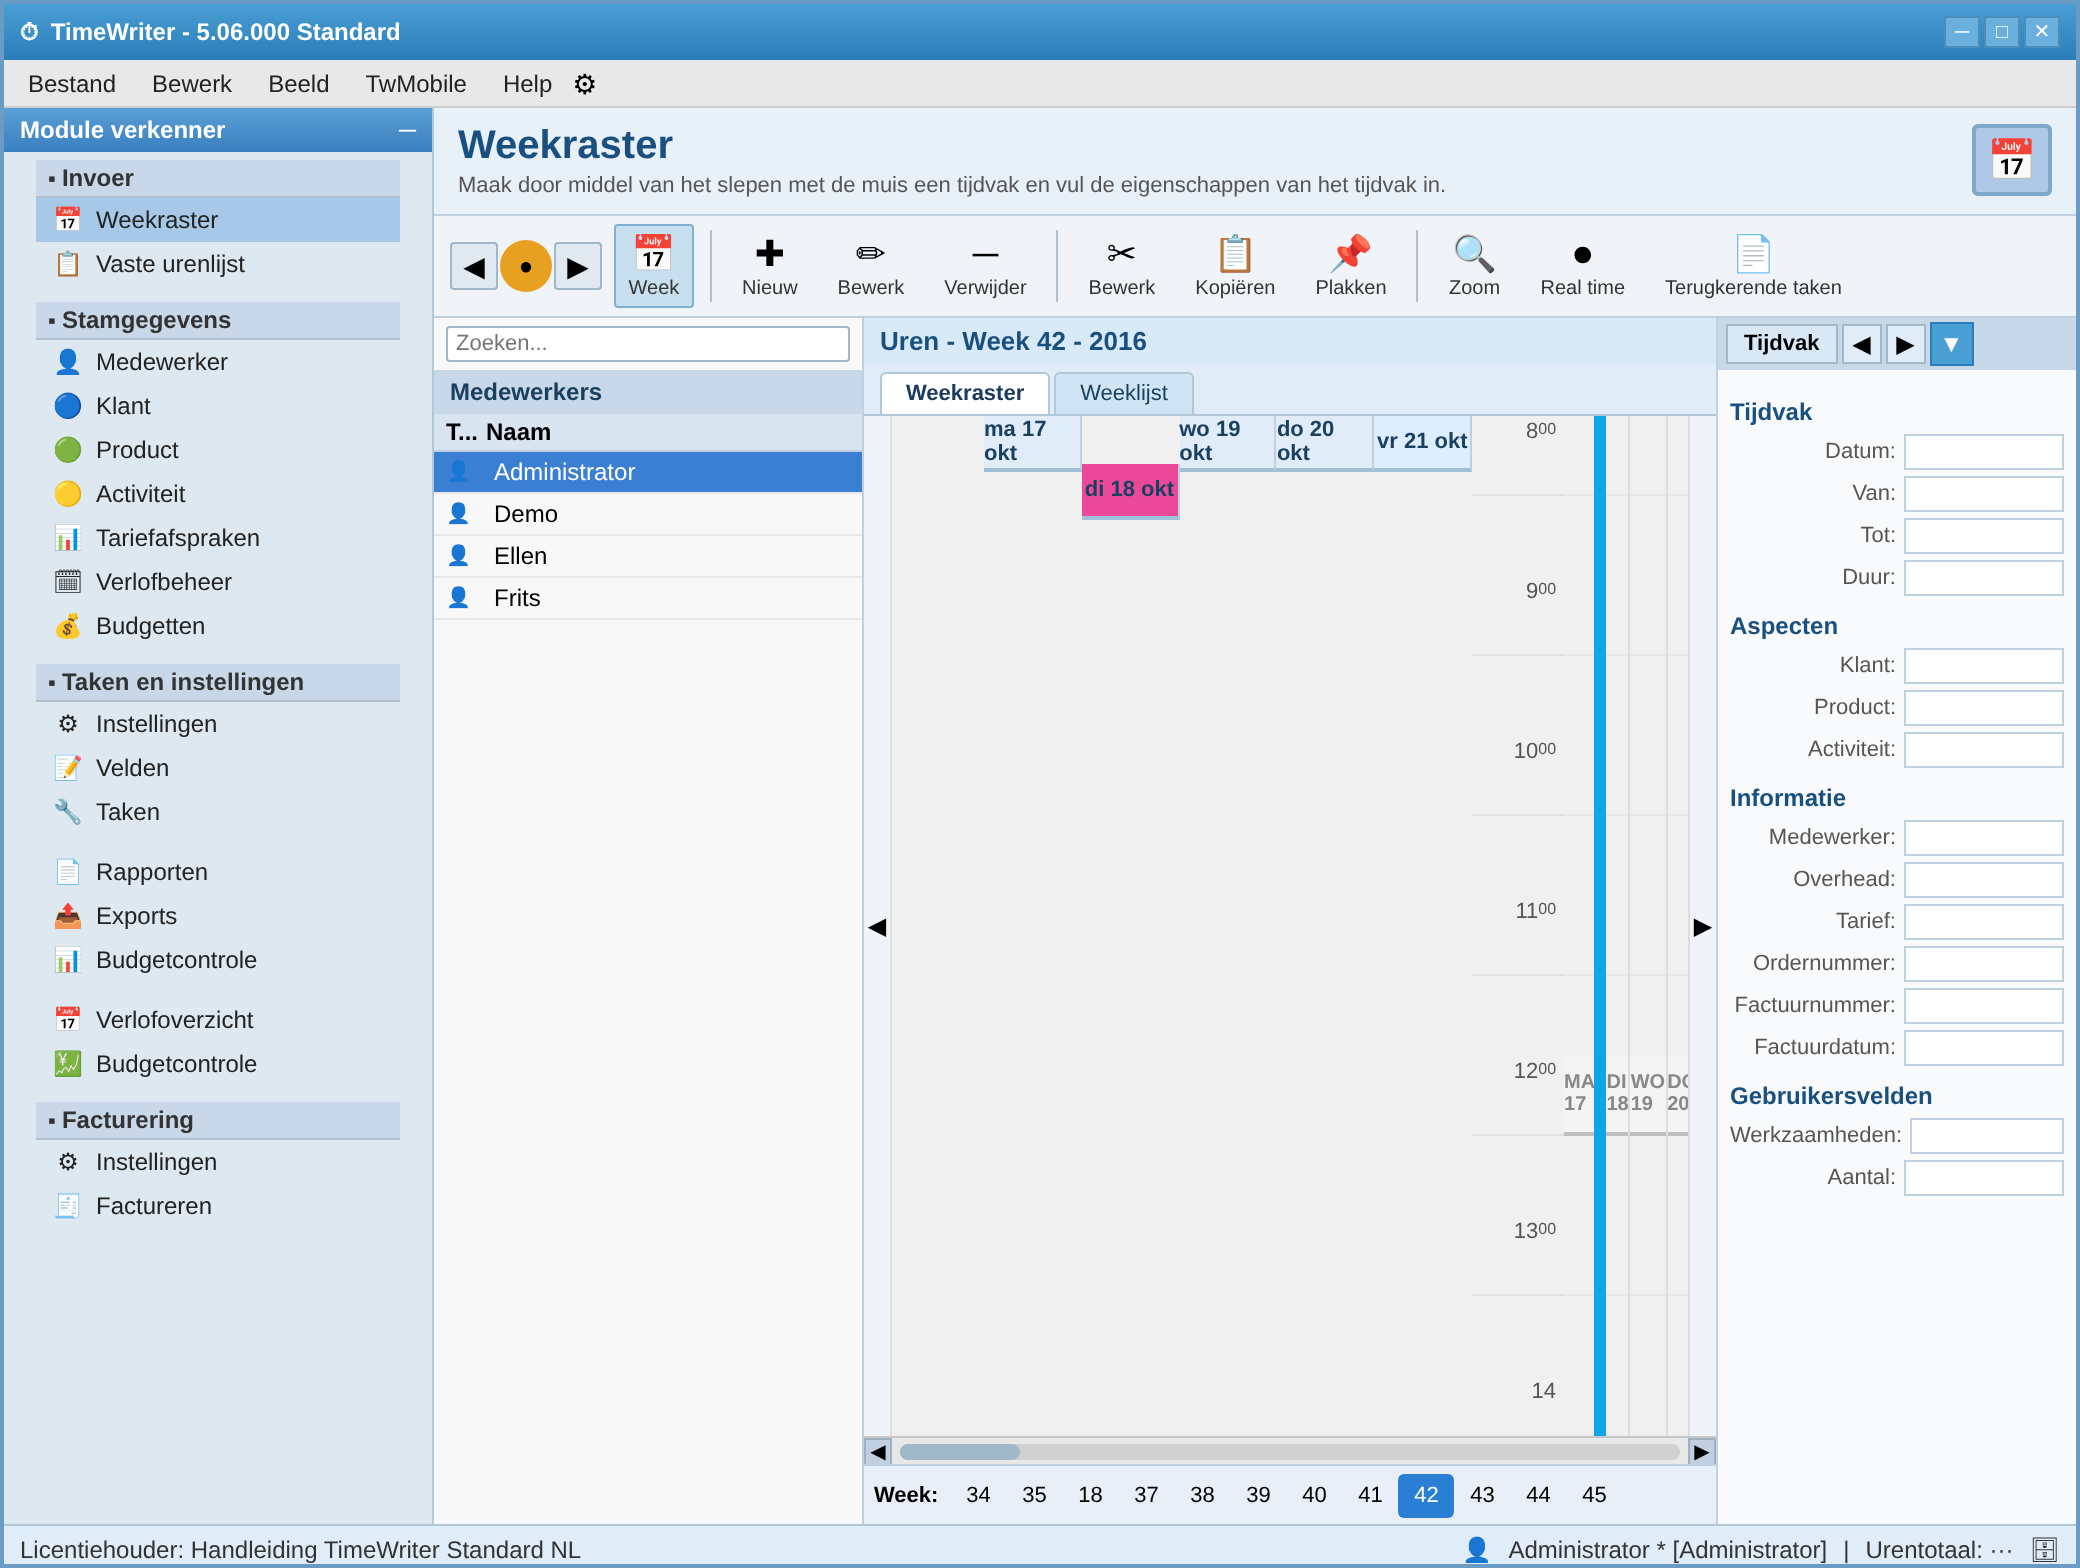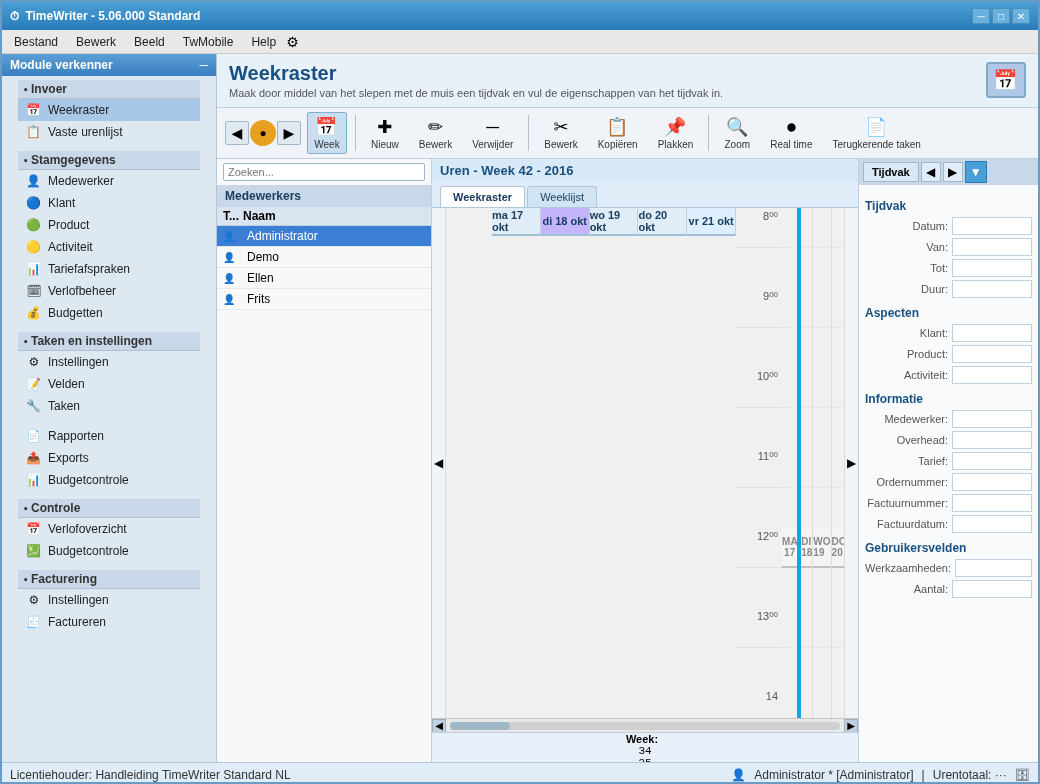--- a/index.html
+++ b/index.html
@@ -60,23 +60,23 @@
     .mw-col-name { flex: 1; }
 
     
     #calendar-area { flex: 1; display: flex; flex-direction: column; overflow: hidden; }
     #calendar-header { background: #d8eaf8; padding: 4px 8px; font-weight: bold; color: #1a5080; font-size: 13px; }
     #calendar-tabs { display: flex; background: #e0ecf8; border-bottom: 1px solid #b0c8d8; padding: 4px 8px 0; gap: 2px; }
     .cal-tab { padding: 4px 12px; cursor: pointer; border: 1px solid #b0c8d8; border-bottom: none; background: #d0e4f4; color: #1a4060; border-radius: 3px 3px 0 0; font-size: 11px; }
     .cal-tab.active { background: white; font-weight: bold; color: #1a3a60; }
     
     
-    #week-bar { height: 30px; background: #e8eff8; border-top: 1px solid #c0d0e0; display: flex; align-items: center; padding: 0 5px; gap: 0; overflow: hidden; flex-direction: column; }
+    #week-bar { height: 30px; background: #e8eff8; border-top: 1px solid #c0d0e0; display: flex; align-items: center; padding: 0 5px; gap: 0; overflow: hidden; }
     #week-label { font-weight: bold; margin-right: 6px; font-size: 11px; }
-    .week-num { width: 28px; height: 22px; display: flex; align-items: center; justify-content: center; font-size: 11px; cursor: pointer; border-radius: 2px; font-family: Liberation Mono, monospace; }
+    .week-num { width: 28px; height: 22px; display: flex; align-items: center; justify-content: center; font-size: 11px; cursor: pointer; border-radius: 2px; }
     .week-num.active { background: #2a7fd4; color: white; border-radius: 3px; }
     
     
     #tijdvak-panel { width: 180px; border-left: 1px solid #c0d0e0; background: #f8fafc; display: flex; flex-direction: column; overflow: hidden; }
     #tijdvak-header-row { background: #c8d8e8; display: flex; align-items: center; padding: 2px 4px; gap: 2px; }
     #tijdvak-tab { padding: 3px 8px; background: #d8e8f4; border: 1px solid #a0b8c8; cursor: pointer; font-size: 11px; font-weight: bold; }
     .panel-nav { width: 20px; height: 20px; background: #e0ecf8; border: 1px solid #a0b8c8; cursor: pointer; display: flex; align-items: center; justify-content: center; font-size: 12px; }
     .panel-arrow { width: 22px; height: 22px; background: #4a9fd4; border: 1px solid #2a7cb8; cursor: pointer; display: flex; align-items: center; justify-content: center; font-size: 12px; color: white; }
     #tijdvak-content { flex: 1; overflow-y: auto; padding: 6px; }
     .tijdvak-section-title { color: #1a5080; font-weight: bold; font-size: 12px; margin: 8px 0 4px; }
@@ -201,21 +201,20 @@
         <span class="sidebar-icon">📤</span>
         <span>Exports</span>
       </div>
       <div class="sidebar-item">
         <span class="sidebar-icon">📊</span>
         <span>Budgetcontrole</span>
       </div>
     </div>
 
     <div class="sidebar-section">
-      <div class="sidebar-section-title">▪ <span>Controle</span></div>
       <div class="sidebar-item">
         <span class="sidebar-icon">📅</span>
         <span>Verlofoverzicht</span>
       </div>
       <div class="sidebar-item">
         <span class="sidebar-icon">💹</span>
         <span>Budgetcontrole</span>
       </div>
     </div>
 
@@ -333,21 +332,21 @@
 
         <div style="flex:1;display:flex;flex-direction:column;overflow:hidden;position:relative;">
           <div style="display:flex;flex:1;overflow:hidden;">
 
             <div style="width:14px;background:#f0f4f8;display:flex;align-items:center;justify-content:center;cursor:pointer;border-right:1px solid #ddd;">◀</div>
 
             <div style="display:flex;flex-direction:row;flex:1;overflow:hidden;">
 
               <div style="display:flex;margin-left:46px;">
                 <div style="flex:1;height:28px;background:#e0ecf8;border-right:1px solid #c0d0e0;border-bottom:2px solid #a0c0d8;display:flex;align-items:center;justify-content:center;font-size:11px;font-weight:bold;color:#1a4060;">ma 17 okt</div>
-                <div style="flex:1;height:28px;background:#c4b5fd;border-right:1px solid #c0d0e0;border-bottom:2px solid #a0c0d8;display:flex;align-items:center;justify-content:center;font-size:11px;font-weight:bold;color:#1a4060;">di 18 okt</div>
+                <div style="flex:1;height:28px;background:#ec4899;border-right:1px solid #c0d0e0;border-bottom:2px solid #a0c0d8;display:flex;align-items:center;justify-content:center;font-size:11px;font-weight:bold;color:#1a4060;margin-top:24px;">di 18 okt</div>
                 <div style="flex:1;height:28px;background:#e0ecf8;border-right:1px solid #c0d0e0;border-bottom:2px solid #a0c0d8;display:flex;align-items:center;justify-content:center;font-size:11px;font-weight:bold;color:#1a4060;">wo 19 okt</div>
                 <div style="flex:1;height:28px;background:#e0ecf8;border-right:1px solid #c0d0e0;border-bottom:2px solid #a0c0d8;display:flex;align-items:center;justify-content:center;font-size:11px;font-weight:bold;color:#1a4060;">do 20 okt</div>
                 <div style="flex:1;height:28px;background:#ddeeff;border-right:1px solid #c0d0e0;border-bottom:2px solid #a0c0d8;display:flex;align-items:center;justify-content:center;font-size:11px;font-weight:bold;color:#1a4060;">vr 21 okt</div>
               </div>
 
               <div style="flex:1;overflow-y:auto;display:flex;">
 
                 <div style="width:46px;flex-shrink:0;">
                   <div style="height:40px;border-bottom:1px solid #e0e0e0;display:flex;align-items:flex-start;justify-content:flex-end;padding-right:4px;padding-top:2px;font-size:11px;color:#555;">8<sup style="font-size:8px;">00</sup></div>
                   <div style="height:40px;border-bottom:1px dashed #eee;"></div>
@@ -360,21 +359,21 @@
                   <div style="height:40px;border-bottom:1px solid #e0e0e0;display:flex;align-items:flex-start;justify-content:flex-end;padding-right:4px;padding-top:2px;font-size:11px;color:#555;position:relative;">12<sup style="font-size:8px;">00</sup></div>
                   <div style="height:40px;border-bottom:1px dashed #eee;"></div>
                   <div style="height:40px;border-bottom:1px solid #e0e0e0;display:flex;align-items:flex-start;justify-content:flex-end;padding-right:4px;padding-top:2px;font-size:11px;color:#555;">13<sup style="font-size:8px;">00</sup></div>
                   <div style="height:40px;border-bottom:1px dashed #eee;"></div>
                   <div style="height:40px;border-bottom:1px solid #e0e0e0;display:flex;align-items:flex-start;justify-content:flex-end;padding-right:4px;padding-top:2px;font-size:11px;color:#555;">14</div>
 
                 </div>
 
                 <div style="flex:1;display:flex;position:relative;">
 
-                  <div style="flex:1;border-right:4px solid #0ea5e9;text-align:center;">
+                  <div style="flex:1;border-right:6px solid #0ea5e9;">
                     <div style="height:40px;border-bottom:1px solid #e8e8e8;"></div>
                       <div style="height:40px;border-bottom:1px dashed #f0f0f0;"></div>
                     <div style="height:40px;border-bottom:1px solid #e8e8e8;"></div>
                       <div style="height:40px;border-bottom:1px dashed #f0f0f0;"></div>
                     <div style="height:40px;border-bottom:1px solid #e8e8e8;"></div>
                       <div style="height:40px;border-bottom:1px dashed #f0f0f0;"></div>
                     <div style="height:40px;border-bottom:1px solid #e8e8e8;"></div>
                       <div style="height:40px;border-bottom:1px dashed #f0f0f0;"></div>
                     <div style="height:40px;border-bottom:2px solid #c0c0c0;background:#f4f4f4;display:flex;align-items:center;justify-content:center;font-size:10px;font-weight:bold;color:#888;">MA 17</div>
                     <div style="height:40px;border-bottom:1px dashed #f0f0f0;"></div>

